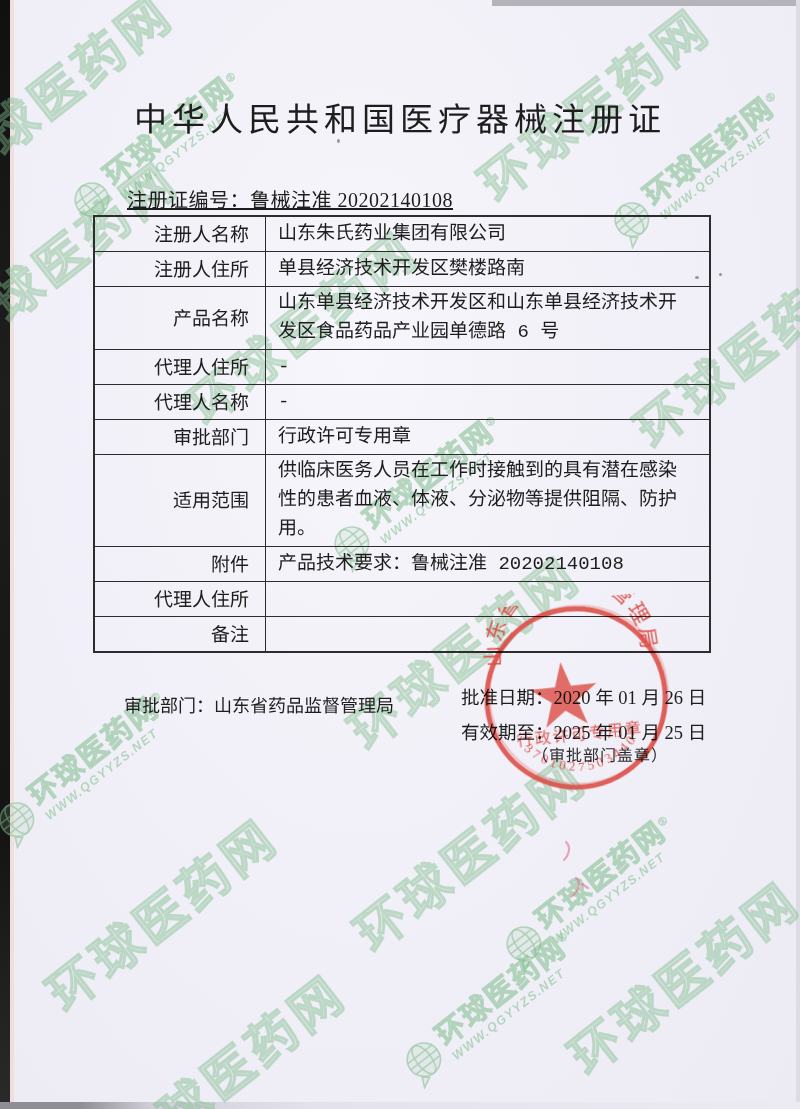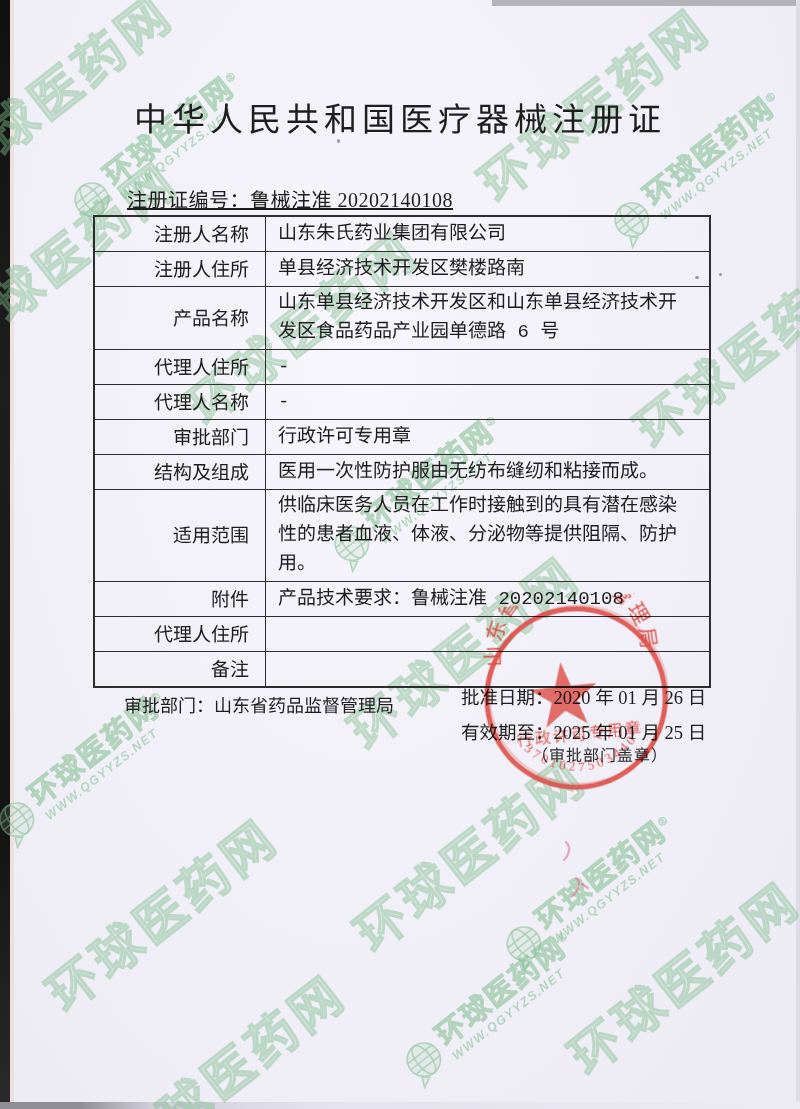--- a/index.html
+++ b/index.html
@@ -195,24 +195,20 @@
             </tr>
             <tr>
               <td class="label">代理人名称</td>
               <td class="value">-</td>
             </tr>
             <tr>
               <td class="label">审批部门</td>
               <td class="value">行政许可专用章</td>
             </tr>
             <tr>
-              <td class="label">结构及组成</td>
-              <td class="value">医用一次性防护服由无纺布缝纫和粘接而成。</td>
-            </tr>
-            <tr>
               <td class="label">适用范围</td>
               <td class="value">供临床医务人员在工作时接触到的具有潜在感染性的患者血液、体液、分泌物等提供阻隔、防护用。</td>
             </tr>
             <tr>
               <td class="label">附件</td>
               <td class="value">产品技术要求：鲁械注准 20202140108</td>
             </tr>
             <tr>
               <td class="label">代理人住所</td>
               <td class="value"></td>

